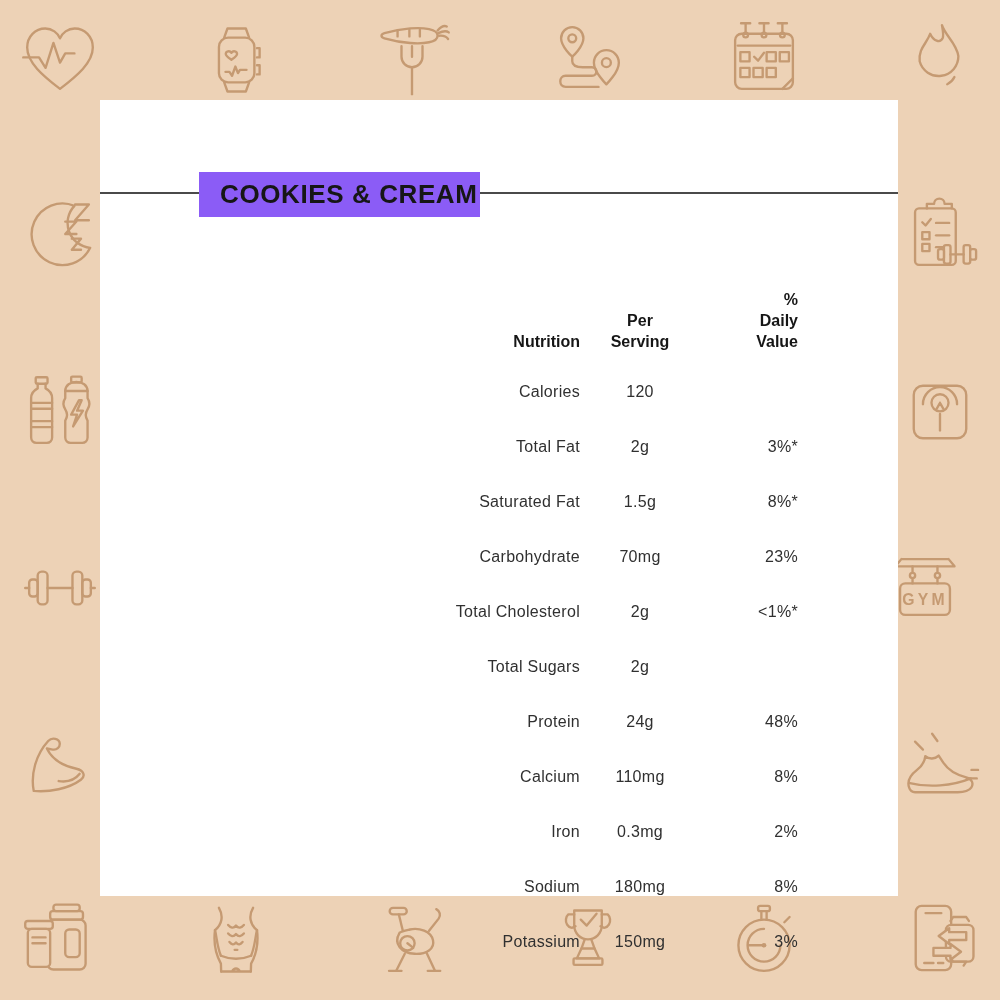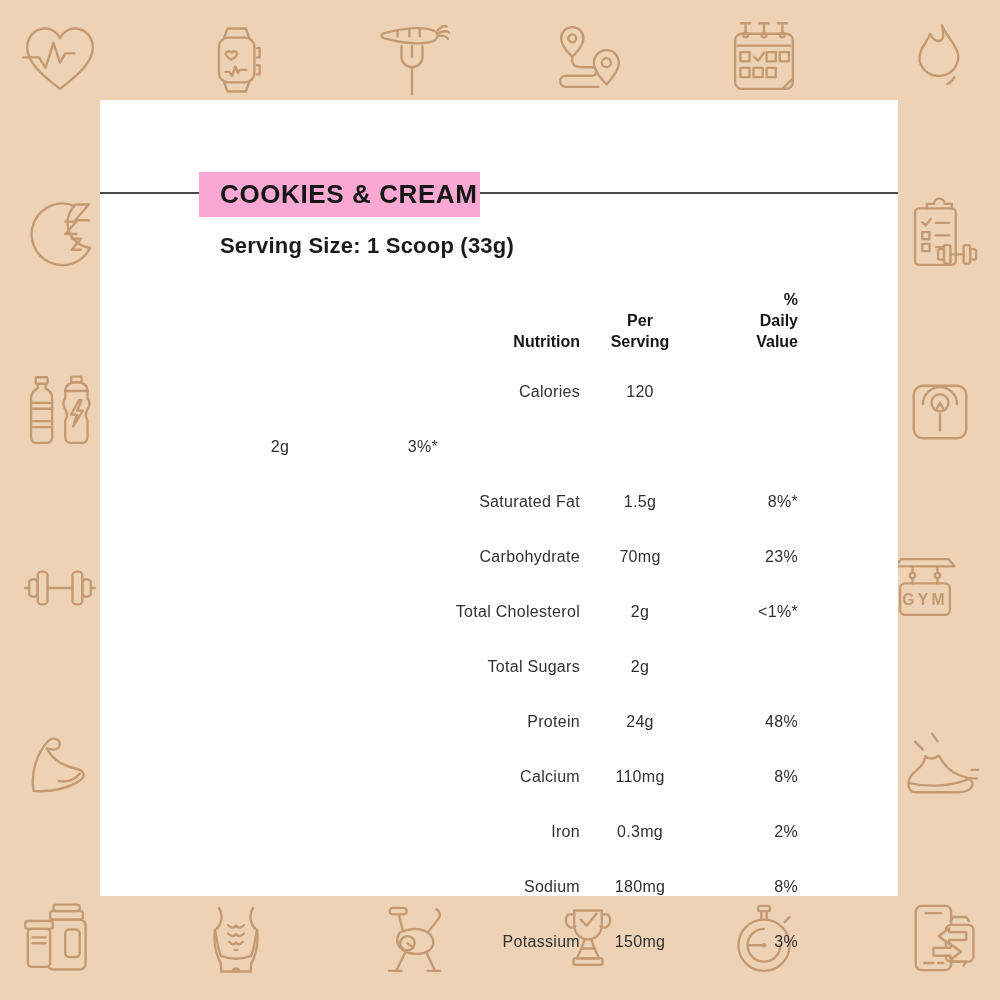--- a/index.html
+++ b/index.html
@@ -12,21 +12,21 @@
   
   .icon{position:absolute;width:84px;height:84px;}
   .icon svg{width:100%;height:100%;display:block;}
   .icon svg *{fill:none;stroke:#C59A72;stroke-width:1.8;stroke-linecap:round;stroke-linejoin:round;}
   .icon svg .bgfill{fill:#EDD2B6;}
   .icon svg .dotfill{fill:#C59A72;stroke:none;}
   .icon svg text.svgtext{fill:#C59A72;stroke:none;font-family:"Liberation Sans",sans-serif;font-size:12px;letter-spacing:2.5px;font-weight:bold;}
   
   .card{position:absolute;left:100px;top:100px;width:798px;height:796px;background:#FFFFFF;}
   .rule{position:absolute;left:100px;top:192px;width:798px;height:2px;background:#4A4A4A;}
-  .flavor{position:absolute;left:199px;top:172px;width:281px;height:45px;background:#f9a8d4;}
+  .flavor{position:absolute;left:199px;top:172px;width:281px;height:45px;background:#8b5cf6;}
   .flavor-text{display:block;line-height:45px;padding-left:21px;font-size:26px;font-weight:bold;letter-spacing:.6px;color:#161616;}
   .serving{position:absolute;left:220px;top:229px;font-size:22px;font-weight:bold;line-height:34px;color:#1B1B1B;letter-spacing:.2px;}
   
   .ntable{position:absolute;left:220px;top:289px;width:578px;}
   .thead{display:flex;align-items:flex-end;font-weight:bold;font-size:16px;line-height:21px;color:#161616;}
   .tbody{margin-top:4px;}
   .trow{display:flex;align-items:center;height:30px;font-size:16px;letter-spacing:.3px;color:#303030;margin-top:25px;}
   .col-label{flex:1;text-align:right;}
   .col-val{width:120px;text-align:center;}
   .col-dv{width:98px;text-align:right;}
@@ -240,40 +240,40 @@
 </div>
 
 <div class="card"></div>
 <div class="rule"></div>
 
 <div class="flavor">
   <span class="flavor-text">COOKIES &amp; CREAM</span>
 </div>
 
 <div class="serving">
-  <div>Serving Size: 1 Scoop (33g)</div>
 </div>
 
 <div class="ntable">
   <div class="thead">
     <div class="col-label">Nutrition</div>
     <div class="col-val">Per
 Serving</div>
     <div class="col-dv">%
 Daily
 Value</div>
   </div>
   <div class="tbody">
 
   <div class="trow">
       <div class="col-label">Calories</div>
       <div class="col-val">120</div>
       <div class="col-dv"></div>
     </div>
       <div class="trow">
+      <div class="col-label">Total Fat</div>
       <div class="col-val">2g</div>
       <div class="col-dv">3%*</div>
     </div>
       <div class="trow">
       <div class="col-label">Saturated Fat</div>
       <div class="col-val">1.5g</div>
       <div class="col-dv">8%*</div>
     </div>
       <div class="trow">
       <div class="col-label">Carbohydrate</div>

